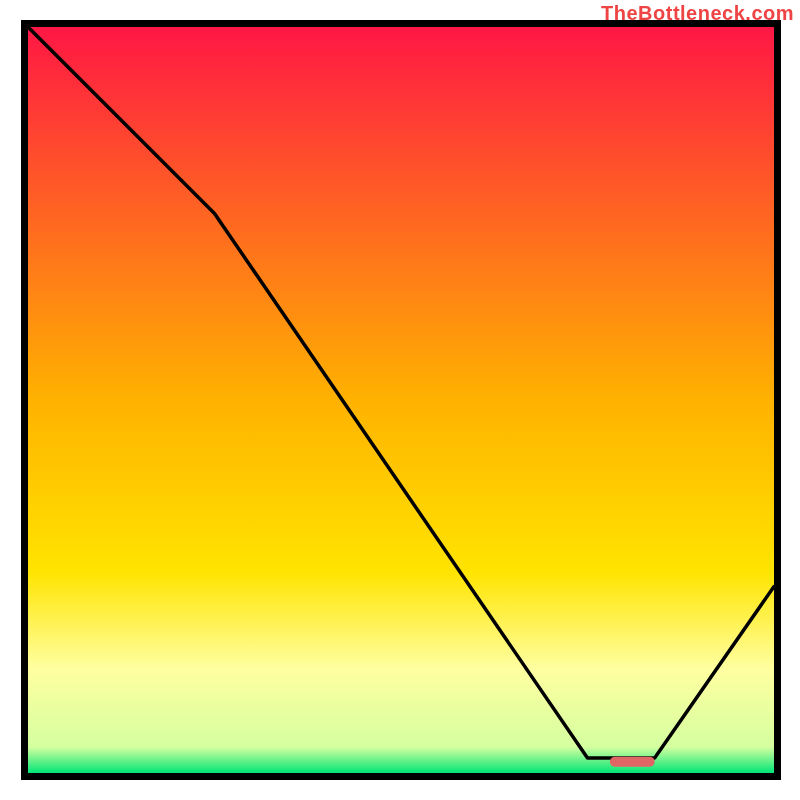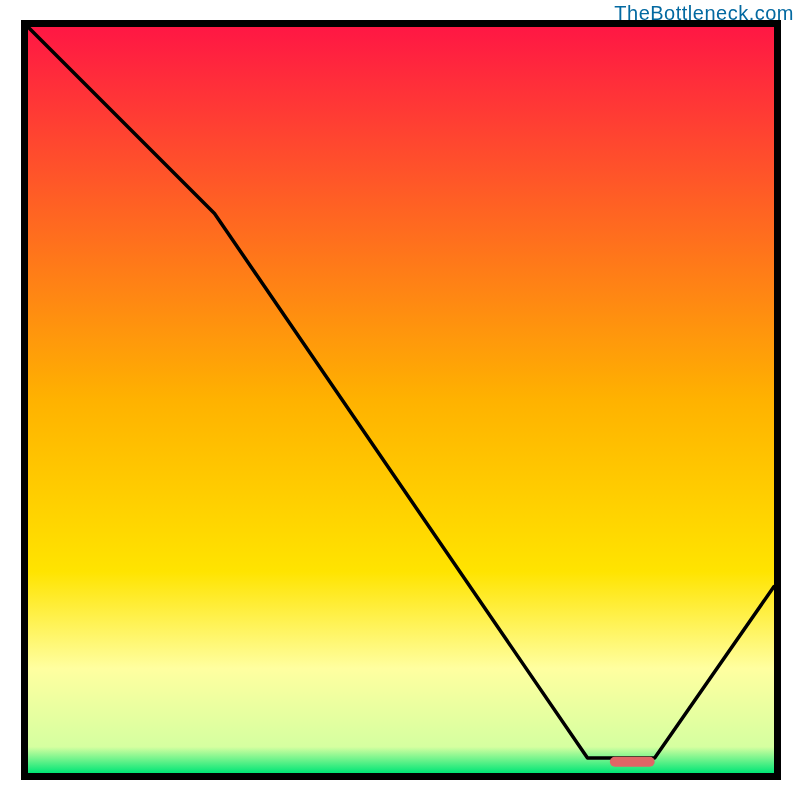--- a/index.html
+++ b/index.html
@@ -8,22 +8,22 @@
     width: 800px;
     height: 800px;
     background: #fff;
     font-family: Arial, Helvetica, sans-serif;
   }
   .watermark {
     position: absolute;
     top: 2px;
     right: 6px;
     font-size: 20px;
-    font-weight: normal;
-    color: #0369a1;
+    font-weight: bold;
+    color: #ef4444;
     letter-spacing: 0.5px;
     user-select: none;
   }
   svg.plot {
     position: absolute;
     left: 0;
     top: 0;
   }
 </style>
 </head>

